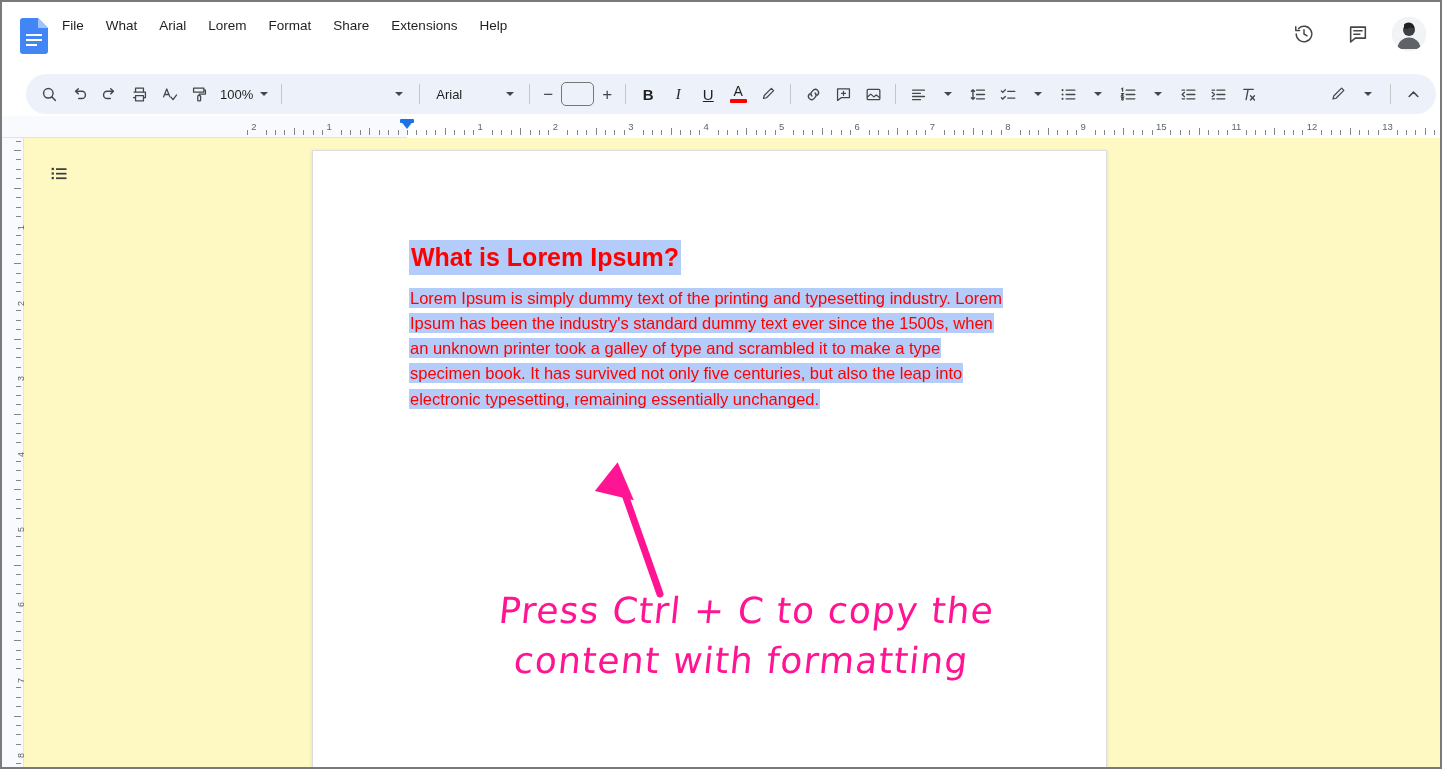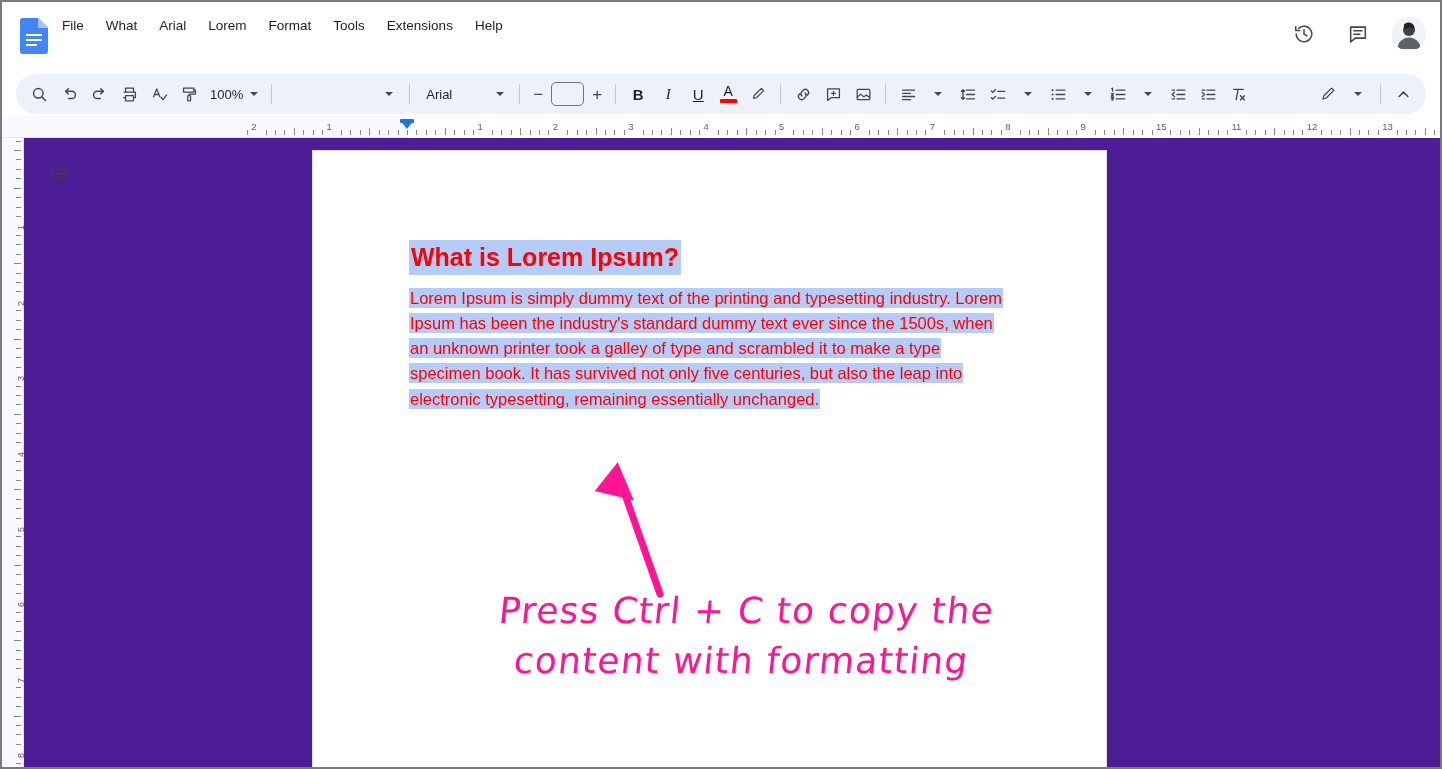--- a/index.html
+++ b/index.html
@@ -59,21 +59,21 @@
     cursor: pointer;
   }
   .avatar {
     width: 34px; height: 34px; border-radius: 50%;
     overflow: hidden; cursor: pointer; background: #e8eaed;
     display:block;
   }
 
   
   .toolbar {
-    position: absolute; left: 14px; top: 72px;
+    position: absolute; left: 24px; top: 72px;
     width: 1410px; height: 40px;
     background: #edf2fa; border-radius: 20px;
     display: flex; align-items: center; padding: 0 8px;
   }
   .tb-btn {
     height: 30px; min-width: 30px; border-radius: 4px;
     display: flex; align-items: center; justify-content: center;
     cursor: pointer; color: #444746; padding: 0 3px; flex: none;
   }
   .tb-sep { width: 1px; height: 20px; background: #c4c7c5; margin: 0 7px; flex: none; }
@@ -144,21 +144,21 @@
   }
   .indent-bar {
     position: absolute; top: 3px; width: 14px; height: 4px;
     background: #1a73e8; border-radius: 1px; cursor: pointer;
   }
 
   
   .canvas {
     position: absolute; left: 22px; top: 136px;
     width: 1416px; height: 631px;
-    background: #4c1d95; overflow: hidden;
+    background: #fef9c3; overflow: hidden;
   }
   .outline-btn {
     position: absolute; left: 16px; top: 16px;
     width: 38px; height: 38px; border-radius: 50%;
     display: flex; align-items: center; justify-content: center;
     cursor: pointer; color: #444746;
   }
 
   .page {
     position: absolute; left: 288px; top: 12px;
@@ -215,21 +215,21 @@
     </div>
 
     <div class="title-block">
 
       <div class="menu-row">
         <span class="menu-item">File</span>
         <span class="menu-item">What</span>
         <span class="menu-item">Arial</span>
         <span class="menu-item">Lorem</span>
         <span class="menu-item">Format</span>
-        <span class="menu-item">Tools</span>
+        <span class="menu-item">Share</span>
         <span class="menu-item">Extensions</span>
         <span class="menu-item">Help</span>
       </div>
     </div>
 
     <div class="header-right">
       <div class="hdr-icon-btn">
         <svg viewBox="0 0 24 24" width="22" height="22" fill="none" stroke="#444746" stroke-width="1.6">
           <path d="M3.5 12a8.5 8.5 0 1 0 2.6-6.1" stroke-linecap="round"></path>
           <path d="M3 4v4.2h4.2" stroke-linecap="round" stroke-linejoin="round"></path>

